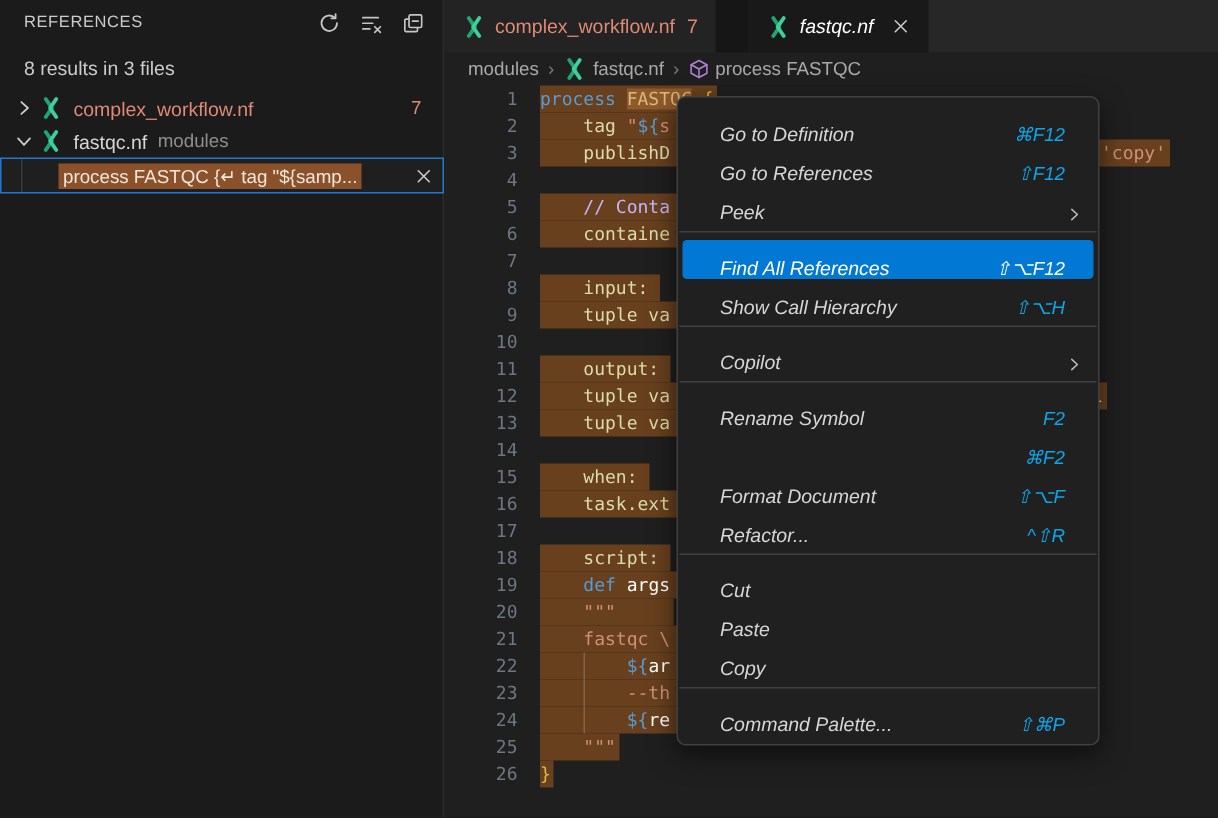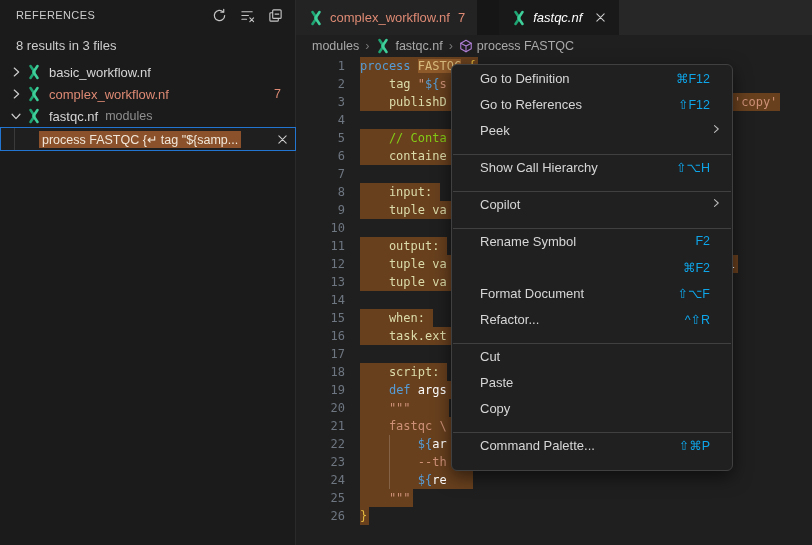--- a/index.html
+++ b/index.html
@@ -57,34 +57,34 @@
   .code { padding-left:15px; }
   .band { background:#68401e; display:inline-block; height:18px; }
   .band.cut  { padding-right:26px; }
   .band.full { padding-right:8px; }
   .band.wide { padding-right:38px; }
   .band.exact{ padding-right:2px; }
   .kw  { color:#569cd6; }
   .fn  { color:#d7ba7d; background:#8f5a2a; }
   .att { color:#dcdcaa; }
   .str { color:#ce9178; }
-  .cmt { color:#84cc16; }
+  .cmt { color:#c4b5fd; }
   .var { color:#ffffff; }
   .brc { color:#e2b93d; }
   .pln { color:#cccccc; }
   .rfrag { position:absolute; background:#68401e; height:18px; line-height:18px;
            padding:0 3px; font-family:"DejaVu Sans Mono", monospace; font-size:12px; }
   .indent-hl { position:absolute; width:1px; background:rgba(255,255,255,.18); }
 
   
   .ctxmenu { position:absolute; left:451px; top:64px; width:282px; background:#202020;
              border:1px solid #404040; border-radius:6px; padding:6px 0;
              box-shadow:0 6px 18px rgba(0,0,0,.55); z-index:10; }
-  .mi { display:flex; align-items:flex-start; height:26px; padding:0 22px 0 28px;
-        font-size:13px; color:#d6d6d6; cursor:pointer; position:relative; }
+  .mi { display:flex; align-items:flex-end; height:26px; padding:0 22px 0 28px;
+        font-size:13px; color:#d6d6d6; cursor:pointer; position:relative;font-style:italic; }
   .mi .sc { margin-left:auto; color:#0ea5e9; font-size:12.5px; }
   .mi .sub { position:absolute; right:10px; display:flex; }
   .mi.hl { background:#0078d4; color:#ffffff; margin:0 3px; border-radius:3px;
            padding:0 19px 0 25px; }
   .mi.hl .sc { color:#ffffff; }
   .msep { height:1px; background:#404040; margin:5px 1px; }
 </style>
 </head>
 <body>
 
@@ -116,38 +116,20 @@
                 <rect x="5" y="2" width="9" height="9" rx="1" stroke="#c5c5c5" stroke-width="1.2" fill="none"></rect>
                 <path d="M5 5H3a1 1 0 0 0-1 1v7a1 1 0 0 0 1 1h7a1 1 0 0 0 1-1v-2" stroke="#c5c5c5" stroke-width="1.2" fill="none"></path>
                 <path d="M7.5 6.5h4" stroke="#c5c5c5" stroke-width="1.2" stroke-linecap="round" stroke-linejoin="round" fill="none"></path>
               </svg>
             </span>
           </span>
         </span>
     </div>
     <div class="summary">8 results in 3 files</div>
     <div class="tree" id="tree">
-        <div class="tree-row">
-          <span class="twisty">
-            <span style="display: flex;">
-              <svg width="14" height="14" viewBox="0 0 16 16">
-                <path d="M6 3.5 L11 8 L6 12.5" stroke="#cccccc" stroke-width="1.4" stroke-linecap="round" stroke-linejoin="round" fill="none"></path>
-              </svg>
-            </span>
-          </span>
-          <span class="nf-ic">
-            <span style="display: flex;">
-              <svg width="16" height="16" viewBox="0 0 16 16">
-                <path d="M4.5 2 L8.6 8 L4.5 14" stroke="#1fa573" stroke-width="2.6" stroke-linecap="round" stroke-linejoin="round" fill="none"></path>
-                <path d="M11.5 2 L7.4 8 L11.5 14" stroke="#3ecf9a" stroke-width="2.6" stroke-linecap="round" stroke-linejoin="round" fill="none"></path>
-              </svg>
-            </span>
-          </span>
-          <span class="fname">basic_workflow.nf</span>
-        </div>
         <div class="tree-row">
           <span class="twisty">
             <span style="display: flex;">
               <svg width="14" height="14" viewBox="0 0 16 16">
                 <path d="M6 3.5 L11 8 L6 12.5" stroke="#cccccc" stroke-width="1.4" stroke-linecap="round" stroke-linejoin="round" fill="none"></path>
               </svg>
             </span>
           </span>
           <span class="nf-ic">
             <span style="display: flex;">
@@ -300,20 +282,24 @@
       </div>
       <div class="mi">
         <span>Peek</span>
         <span class="sub">
           <svg width="12" height="12" viewBox="0 0 16 16">
             <path d="M6 3.5 L11 8 L6 12.5" stroke="#bbbbbb" stroke-width="1.4" stroke-linecap="round" stroke-linejoin="round" fill="none"></path>
           </svg>
         </span>
       </div>
       <div class="msep"></div>
+      <div class="mi hl">
+        <span>Find All References</span>
+        <span class="sc">⇧⌥F12</span>
+      </div>
       <div class="mi">
         <span>Show Call Hierarchy</span>
         <span class="sc">⇧⌥H</span>
       </div>
       <div class="msep"></div>
       <div class="mi">
         <span>Copilot</span>
         <span class="sub">
           <svg width="12" height="12" viewBox="0 0 16 16">
             <path d="M6 3.5 L11 8 L6 12.5" stroke="#bbbbbb" stroke-width="1.4" stroke-linecap="round" stroke-linejoin="round" fill="none"></path>

